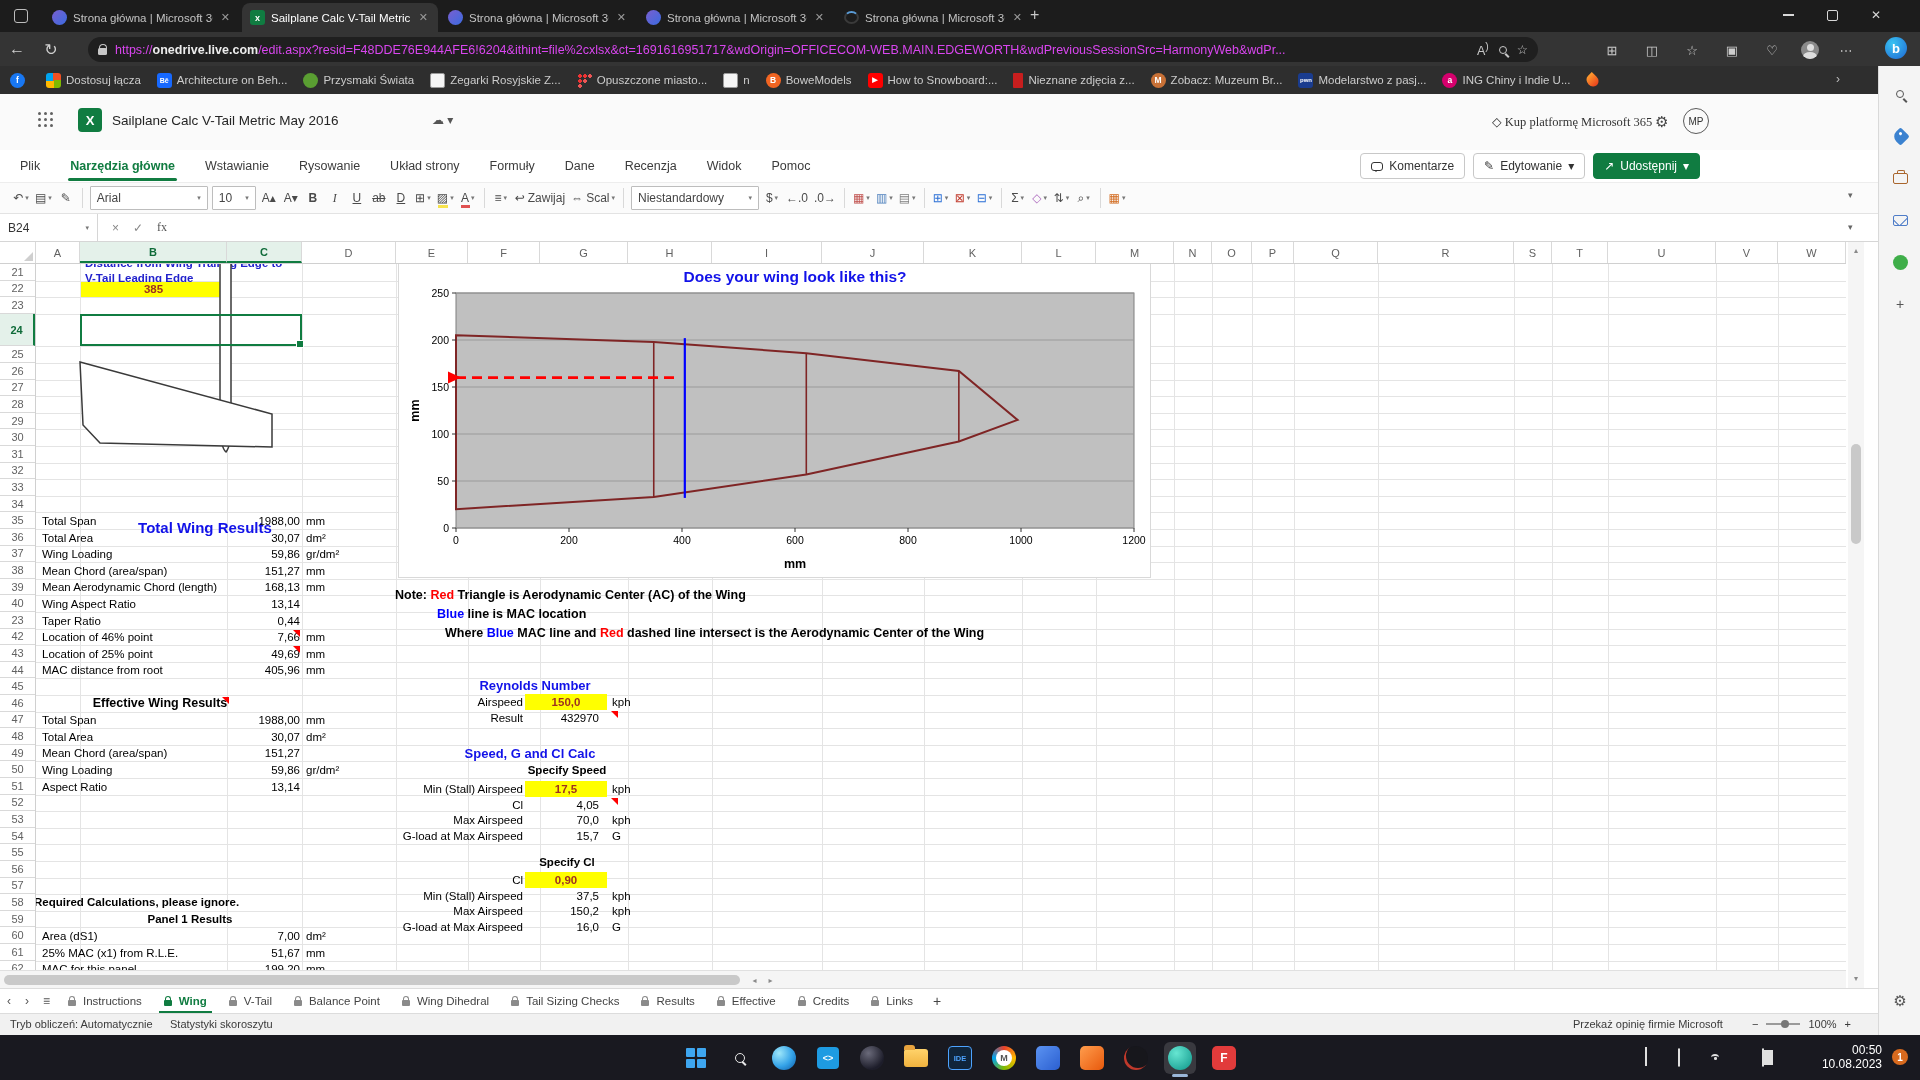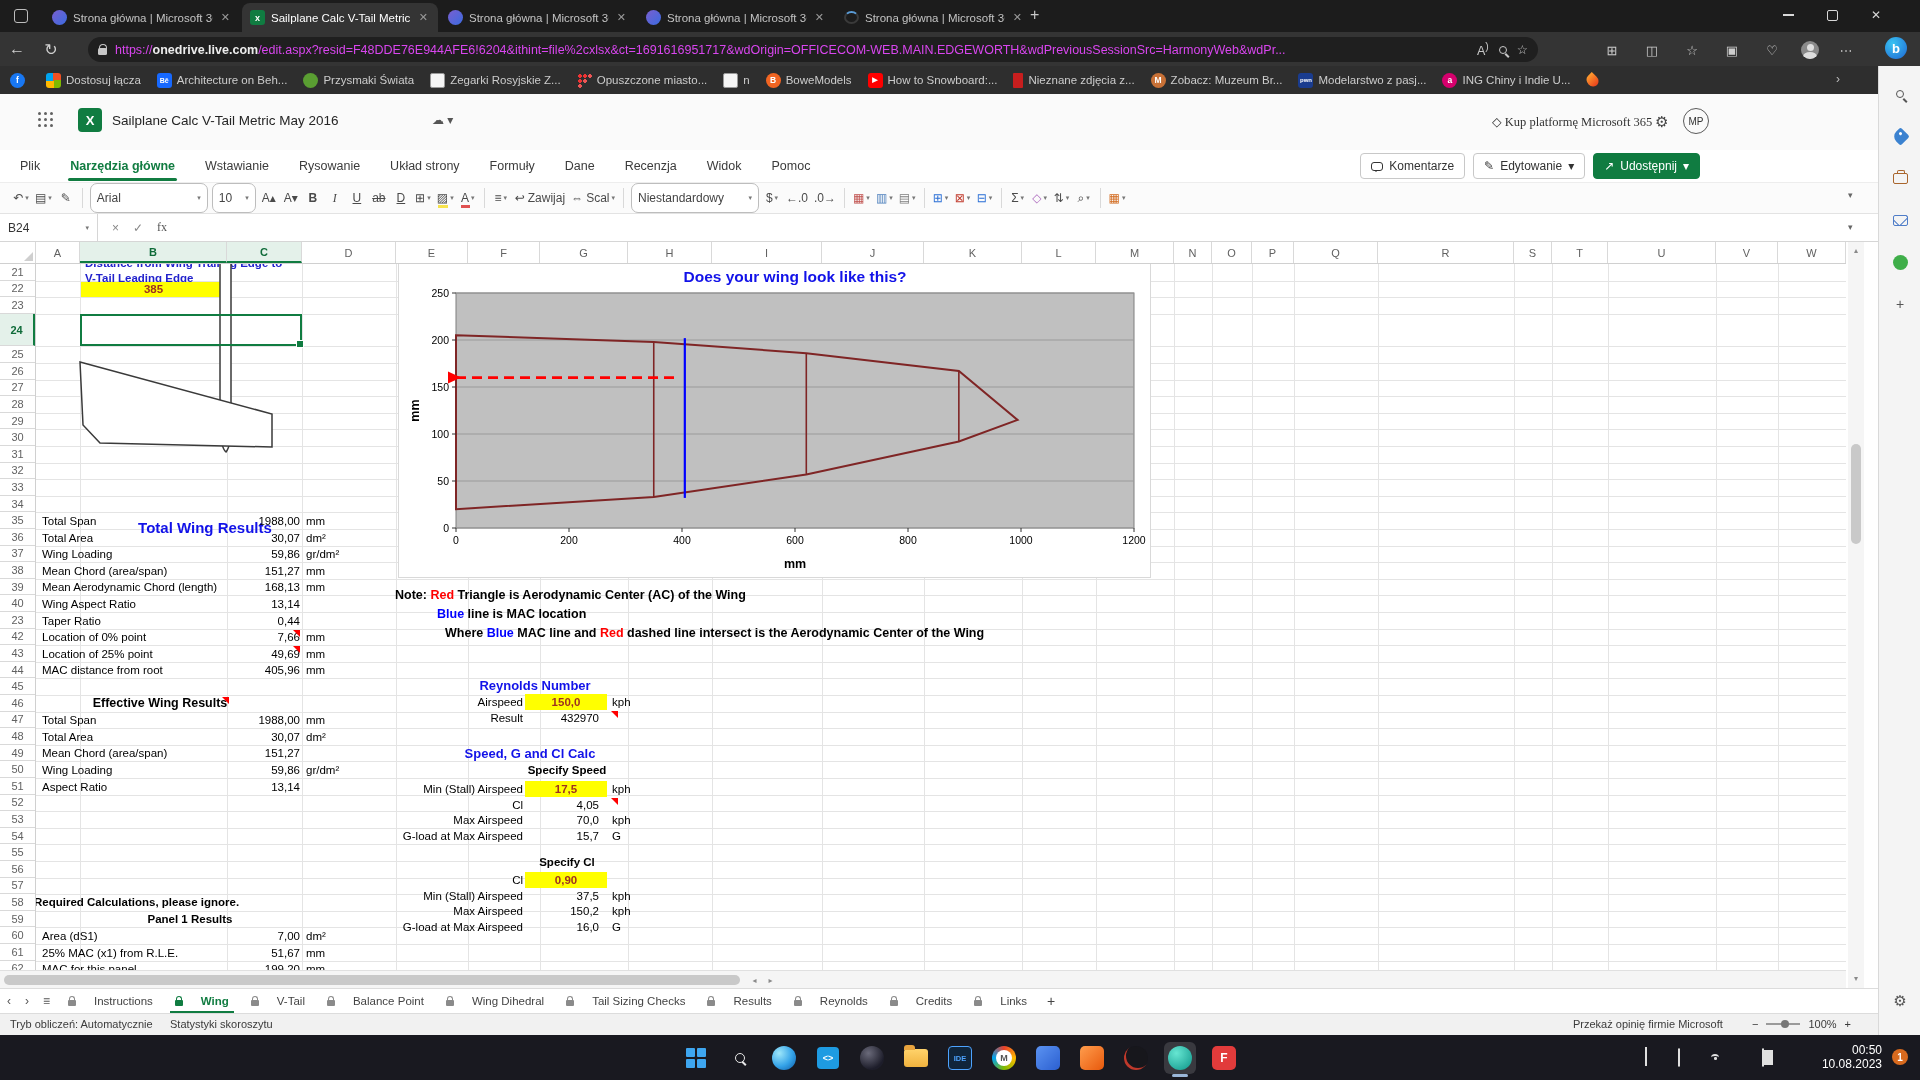--- a/index.html
+++ b/index.html
@@ -94,21 +94,21 @@
   .mtab.active::after { content:""; position:absolute; left:0; right:0; bottom:-2px; height:3px; background:#117c41; border-radius:2px; }
   #menu-right { position:absolute; right:178px; top:59px; display:flex; gap:8px; }
   .hbtn { height:26px; border:1px solid #c8c8c8; border-radius:4px; background:#fff; color:#333; font-size:12px; display:flex; align-items:center; padding:0 10px; gap:6px; white-space:nowrap; }
   .hbtn.green { background:#107c41; border-color:#107c41; color:#fff; }
 
   #xl-ribbon { position:absolute; left:0; top:88px; width:100%; height:32px; background:#fbfbfb; border-top:1px solid #ededed; border-bottom:1px solid #e3e3e3; display:flex; align-items:center; padding-left:10px; }
   .rbtn { height:24px; min-width:22px; display:flex; align-items:center; justify-content:center; color:#4a4a4a; font-size:12px; padding:0 3px; position:relative; white-space:nowrap; }
   .rbtn .dd { font-size:7px; color:#777; margin-left:2px; }
   .rbtn .bar { position:absolute; left:4px; right:9px; bottom:2px; height:3.5px; }
   .rsep { width:1px; height:20px; background:#d9d9d9; margin:0 5px; flex:0 0 1px; }
-  .rsel { height:30px; border:1px solid #bdbdbd; border-radius:7px; background:#fff; color:#444; font-size:12px; display:flex; align-items:center; justify-content:space-between; padding:0 6px; margin:0 2px; }
+  .rsel { height:24px; border:1px solid #bdbdbd; border-radius:1px; background:#fff; color:#444; font-size:12px; display:flex; align-items:center; justify-content:space-between; padding:0 6px; margin:0 2px; }
   .rsel .dd { font-size:7px; color:#777; }
   #ribbon-collapse { position:absolute; left:1848px; top:96px; font-size:9px; color:#666; }
 
   #xl-formula { position:absolute; left:0; top:120px; width:100%; height:28px; background:#fff; border-bottom:1px solid #d6d6d6; }
   #name-box { position:absolute; left:0; top:0; width:98px; height:27px; border-right:1px solid #d6d6d6; font-size:12px; color:#333; display:flex; align-items:center; padding:0 8px; justify-content:space-between; }
   #fx-icons { position:absolute; left:100px; top:0; height:27px; display:flex; align-items:center; gap:14px; padding:0 12px; color:#888; font-size:12px; }
   #fx-icons .fx { font-family:"Liberation Serif",serif; color:#555; }
   #formula-input { position:absolute; left:178px; top:0; right:80px; height:27px; }
   #formula-expand { position:absolute; left:1848px; top:8px; font-size:9px; color:#666; }
 
@@ -135,21 +135,21 @@
 
   
   #hscroll { position:absolute; left:0; top:876px; width:1846px; height:18px; background:#f5f5f5; border-top:1px solid #e0e0e0; }
   #hthumb { position:absolute; left:4px; top:4px; width:736px; height:10px; background:#c9c9c9; border-radius:5px; }
   .hsarrow { position:absolute; top:3px; width:13px; height:13px; color:#8a8a8a; font-size:8px; display:flex; align-items:center; justify-content:center; }
   #vscroll { position:absolute; left:1848px; top:148px; width:16px; height:746px; background:#f5f5f5; }
   #vthumb { position:absolute; left:3px; top:202px; width:10px; height:100px; background:#c9c9c9; border-radius:5px; }
   .vsarrow { position:absolute; left:2px; width:12px; color:#8a8a8a; font-size:8px; text-align:center; }
 
   #sheetbar { position:absolute; left:0; top:894px; width:1878px; height:25px; background:#fff; border-top:1px solid #dcdcdc; display:flex; align-items:center; }
-  .stab { display:flex; align-items:center; gap:18px; padding:0 11px; height:100%; font-size:11.5px; color:#444; position:relative; white-space:nowrap; }
+  .stab { display:flex; align-items:center; gap:7px; padding:0 11px; height:100%; font-size:11.5px; color:#444; position:relative; white-space:nowrap; }
   .stab.active { color:#107c41; font-weight:bold; }
   .stab.active::after { content:""; position:absolute; left:6px; right:6px; bottom:0; height:2.5px; background:#107c41; }
   .slock { display:inline-block; width:8px; height:6px; background:#8a8a8a; border-radius:1px; position:relative; margin-top:3px; }
   .slock::before { content:""; position:absolute; left:1px; top:-4px; width:4px; height:4px; border:1.4px solid #8a8a8a; border-bottom:none; border-radius:3px 3px 0 0; }
   .stab.active .slock { background:#107c41; } .stab.active .slock::before { border-color:#107c41; }
   .snav { color:#555; font-size:12px; padding:0 7px; }
   #addsheet { color:#444; font-size:14px; padding:0 9px; }
 
   #statusbar { position:absolute; left:0; top:919px; width:1878px; height:22px; background:#f1f1f1; border-top:1px solid #dcdcdc; font-size:11px; color:#3b3b3b; }
   #statusbar .sleft { position:absolute; left:10px; top:4px; }
@@ -685,21 +685,21 @@
         <div class="cellt" style="left: 6px; top: 300.7px;">Mean Chord (area/span)</div>
         <div class="cellt" style="left: 174px; top: 300.7px; width: 90px; text-align: right;">151,27</div>
         <div class="cellt" style="left: 270px; top: 300.7px;">mm</div>
         <div class="cellt" style="left: 6px; top: 317.3px;">Mean Aerodynamic Chord (length)</div>
         <div class="cellt" style="left: 174px; top: 317.3px; width: 90px; text-align: right;">168,13</div>
         <div class="cellt" style="left: 270px; top: 317.3px;">mm</div>
         <div class="cellt" style="left: 6px; top: 333.9px;">Wing Aspect Ratio</div>
         <div class="cellt" style="left: 174px; top: 333.9px; width: 90px; text-align: right;">13,14</div>
         <div class="cellt" style="left: 6px; top: 350.5px;">Taper Ratio</div>
         <div class="cellt" style="left: 174px; top: 350.5px; width: 90px; text-align: right;">0,44</div>
-        <div class="cellt" style="left: 6px; top: 367.1px;">Location of 0% point</div>
+        <div class="cellt" style="left: 6px; top: 367.1px;">Location of 46% point</div>
         <div class="cellt" style="left: 174px; top: 367.1px; width: 90px; text-align: right;">7,66</div>
         <div class="cellt" style="left: 270px; top: 367.1px;">mm</div>
         <div class="notetri" style="left: 257px; top: 365.6px;"></div>
         <div class="cellt" style="left: 6px; top: 383.7px;">Location of 25% point</div>
         <div class="cellt" style="left: 174px; top: 383.7px; width: 90px; text-align: right;">49,69</div>
         <div class="cellt" style="left: 270px; top: 383.7px;">mm</div>
         <div class="notetri" style="left: 257px; top: 382.2px;"></div>
         <div class="cellt" style="left: 6px; top: 400.3px;">MAC distance from root</div>
         <div class="cellt" style="left: 174px; top: 400.3px; width: 90px; text-align: right;">405,96</div>
         <div class="cellt" style="left: 270px; top: 400.3px;">mm</div>
@@ -851,21 +851,21 @@
           <span class="stab">
             <span class="slock"></span>
             <span>Tail Sizing Checks</span>
           </span>
           <span class="stab">
             <span class="slock"></span>
             <span>Results</span>
           </span>
           <span class="stab">
             <span class="slock"></span>
-            <span>Reynolds</span>
+            <span>Effective</span>
           </span>
           <span class="stab">
             <span class="slock"></span>
             <span>Credits</span>
           </span>
           <span class="stab">
             <span class="slock"></span>
             <span>Links</span>
           </span>
         </span>

